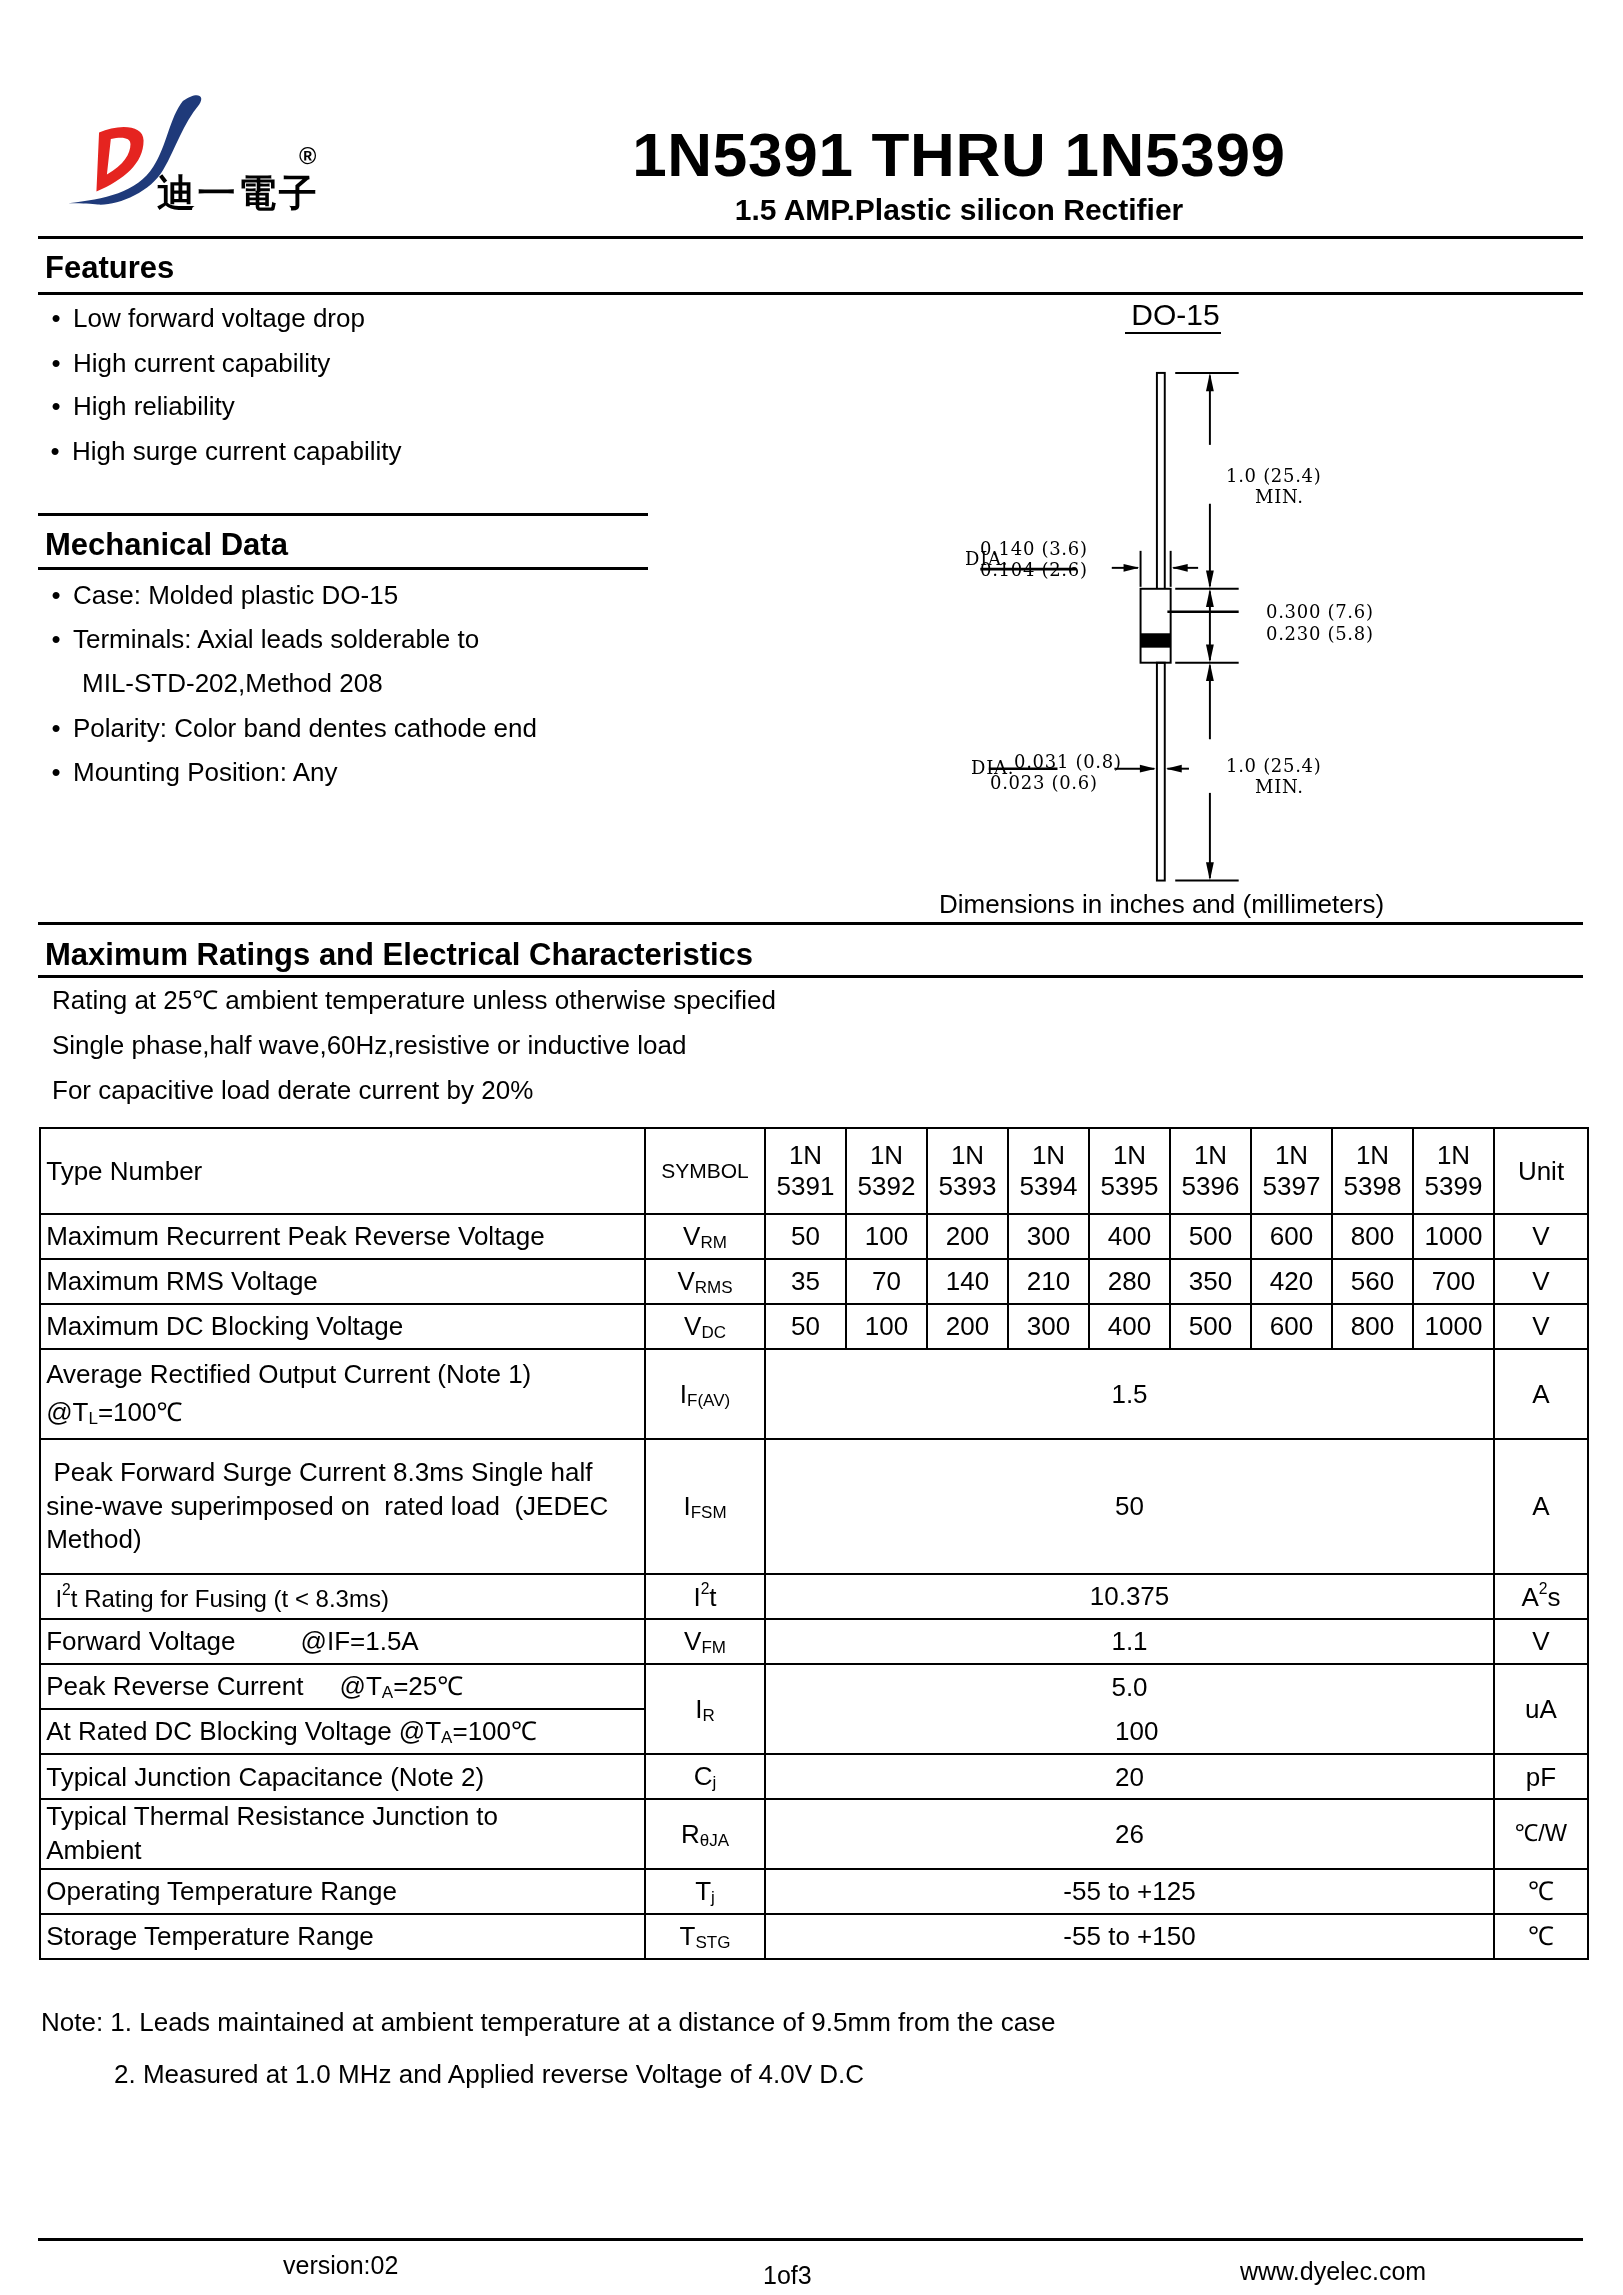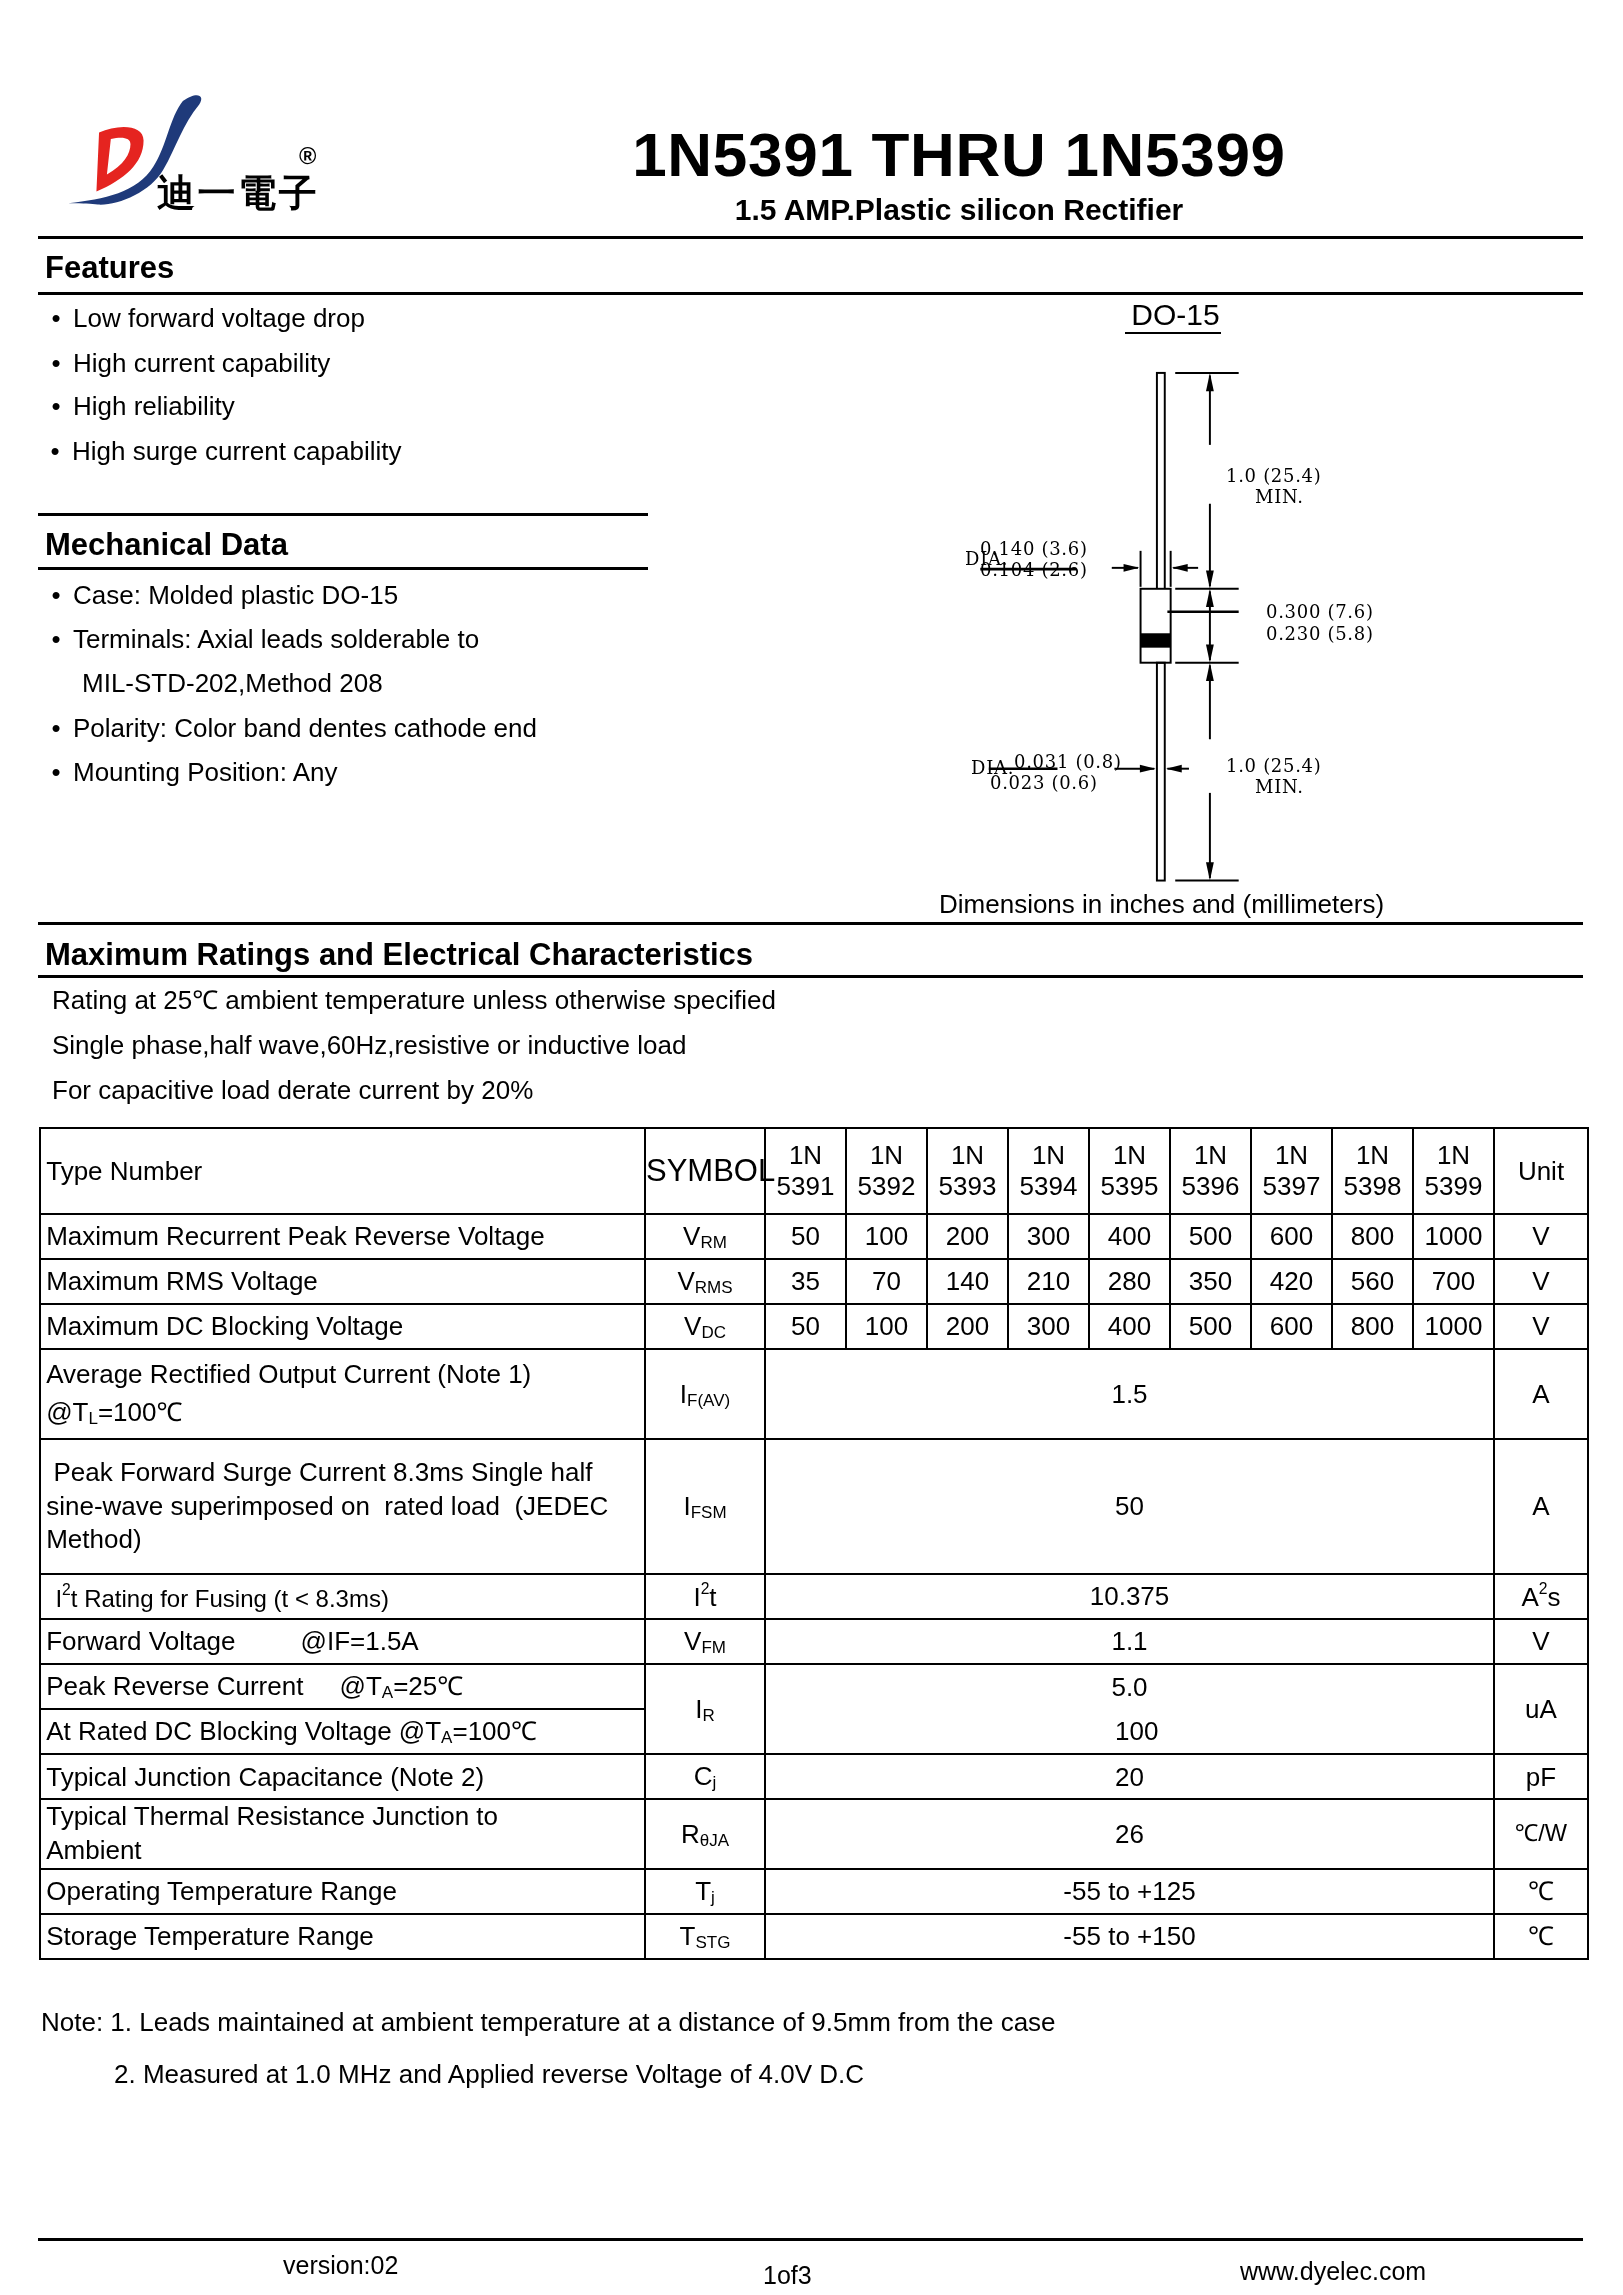--- a/index.html
+++ b/index.html
@@ -152,21 +152,21 @@
       <col style="width:81px">
     <col style="width:81px">
       <col style="width:81px">
       <col style="width:81px">
       <col style="width:81px">
     <col style="width:94px">
   </colgroup>
   <tbody>
       <tr style="height:86px">
     <td class="desc">Type Number</td>
-    <td style="font-size:31px;">SYMBOL</td>
+    <td style="font-size:21px;">SYMBOL</td>
     <td class="hdr"><span>1N</span><br><span>5391</span></td>
     <td class="hdr"><span>1N</span><br><span>5392</span></td>
     <td class="hdr"><span>1N</span><br><span>5393</span></td>
     <td class="hdr"><span>1N</span><br><span>5394</span></td>
     <td class="hdr"><span>1N</span><br><span>5395</span></td>
     <td class="hdr"><span>1N</span><br><span>5396</span></td>
     <td class="hdr"><span>1N</span><br><span>5397</span></td>
     <td class="hdr"><span>1N</span><br><span>5398</span></td>
     <td class="hdr"><span>1N</span><br><span>5399</span></td>
     <td>Unit</td>

